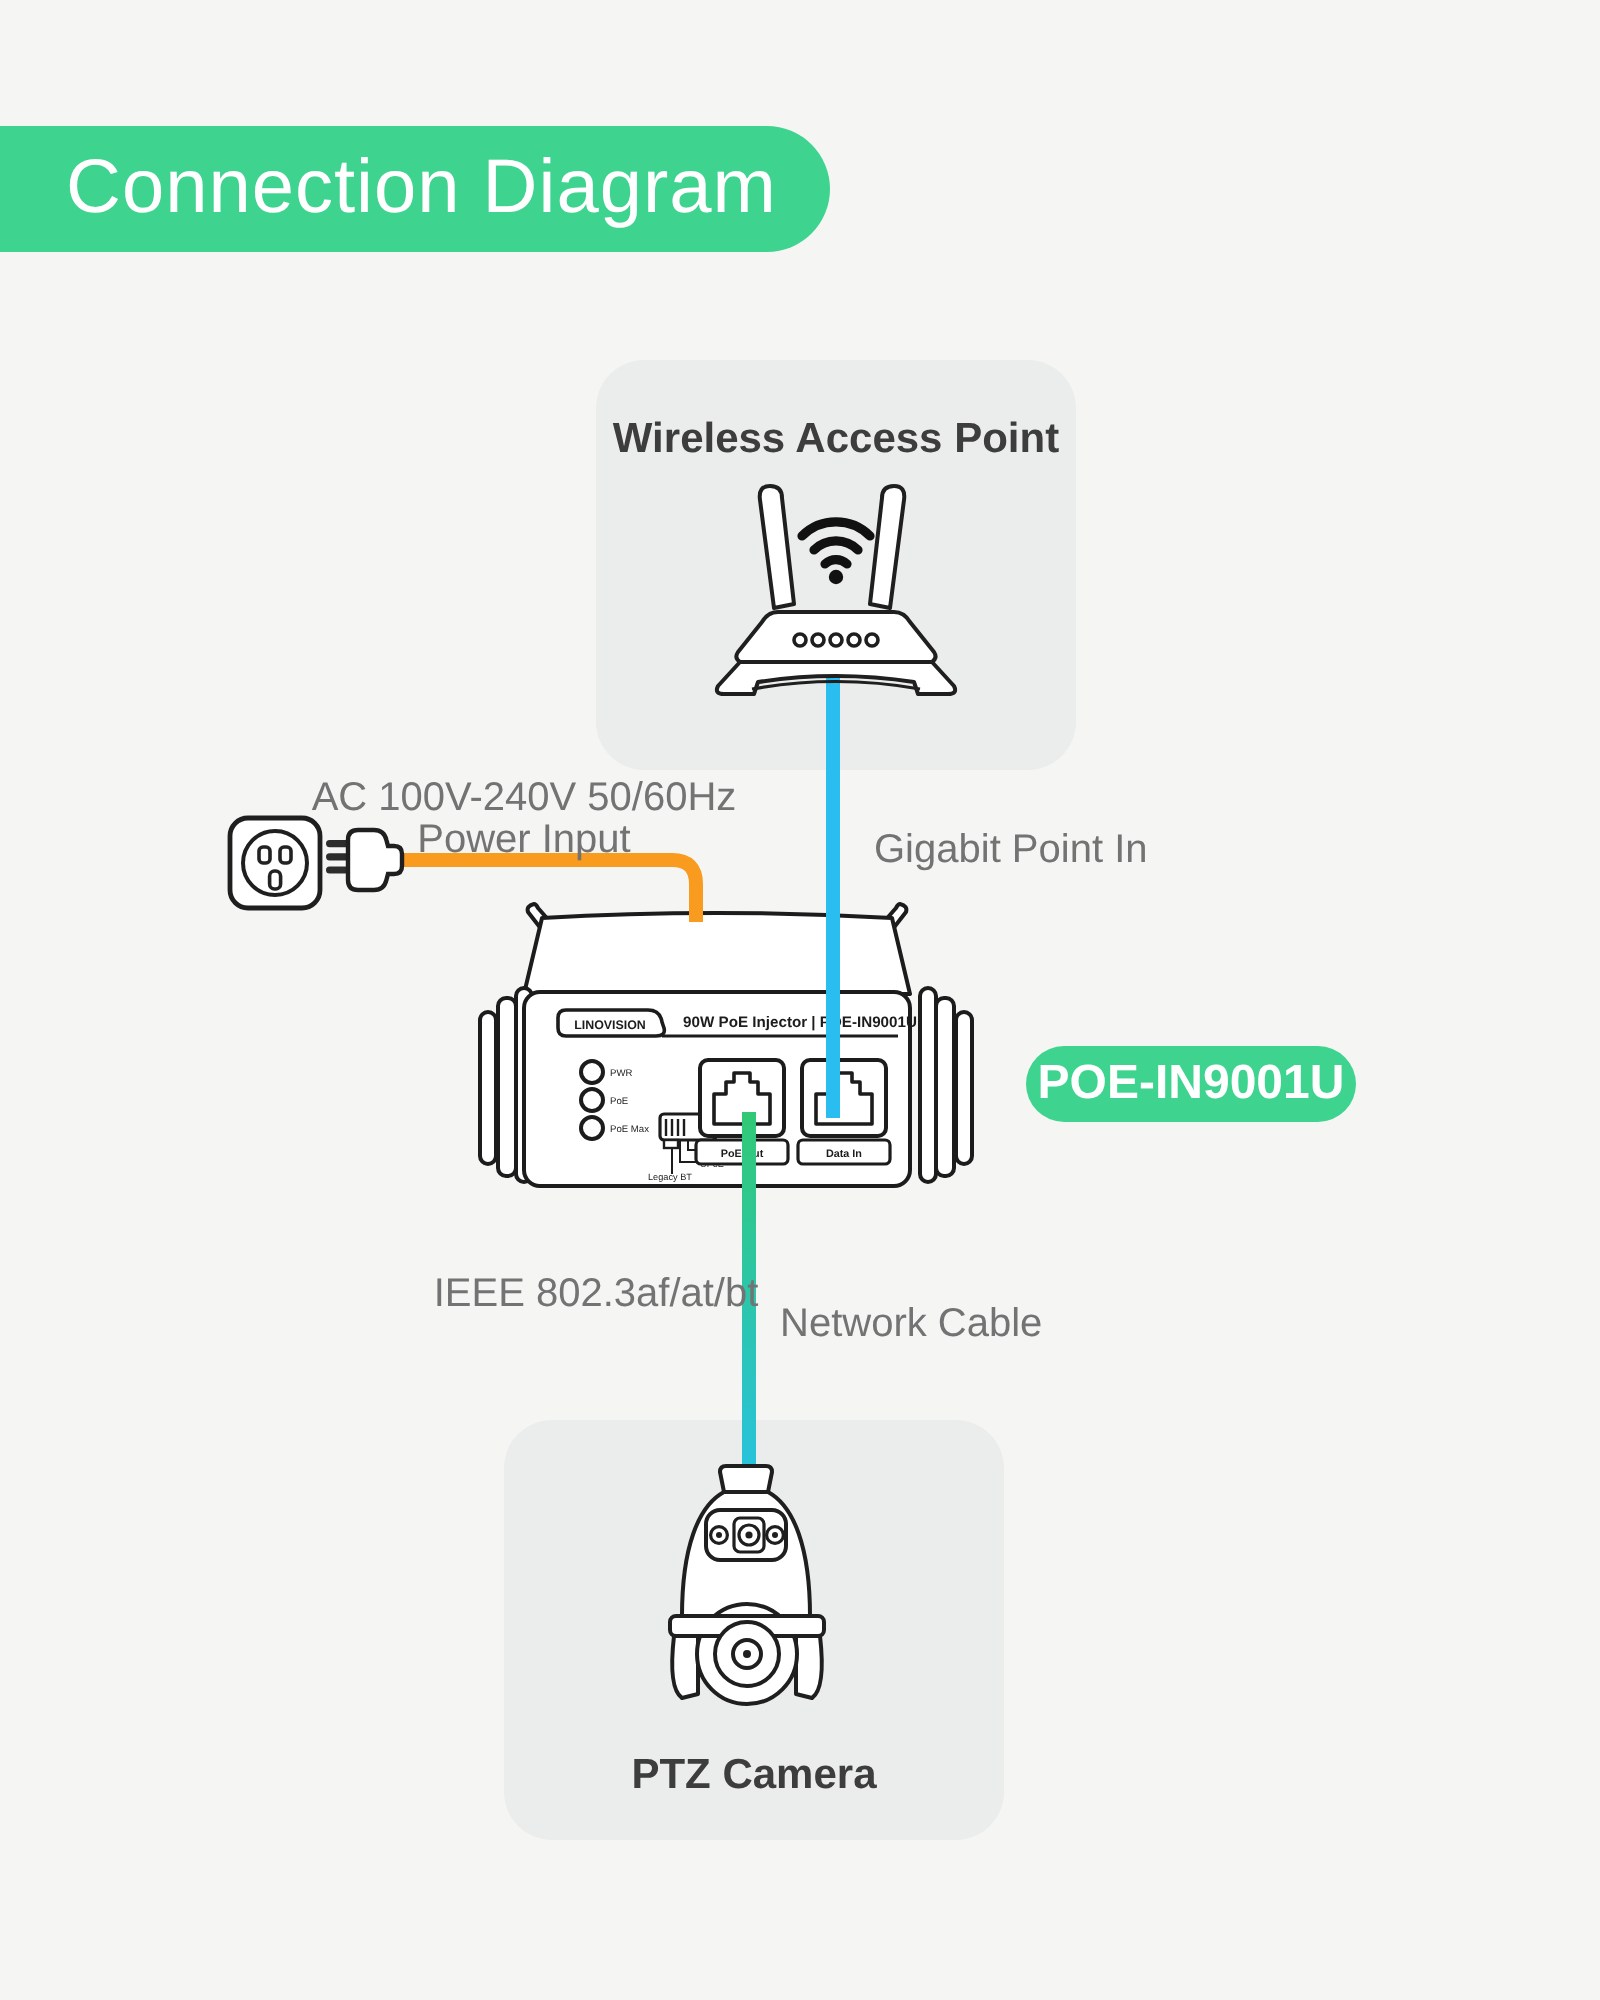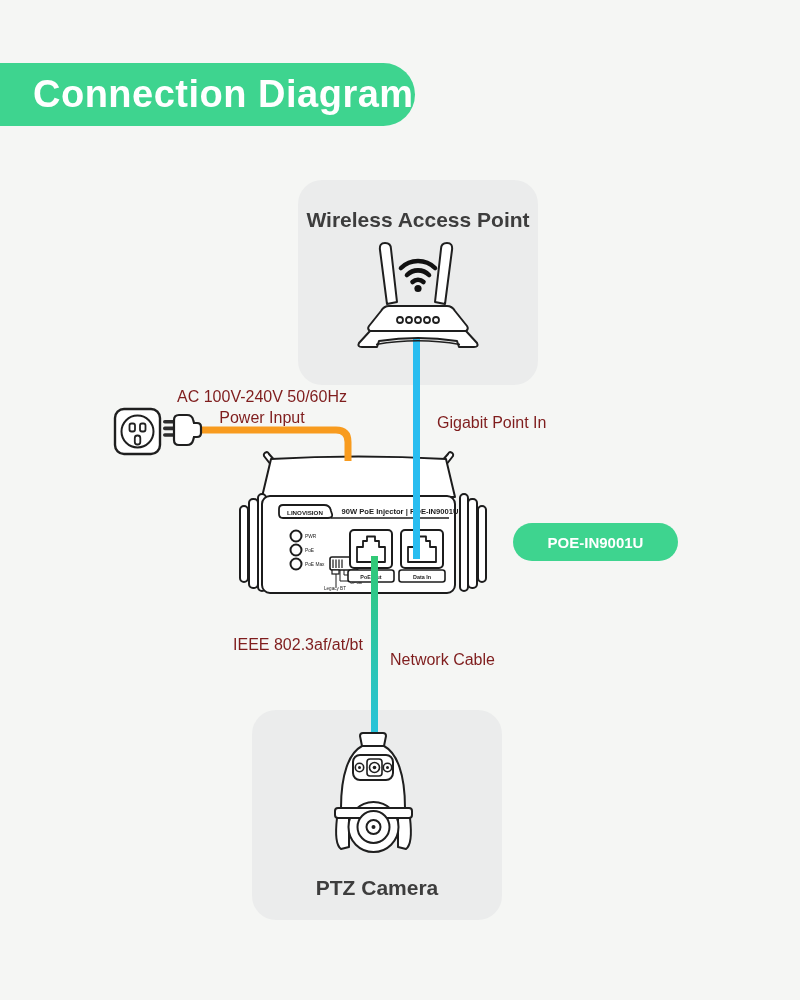--- a/index.html
+++ b/index.html
@@ -1,27 +1,27 @@
 <!DOCTYPE html>
 <html><head>
 <meta charset="utf-8">
 <style>
   html,body{margin:0;padding:0;}
   body{font-family:"Liberation Sans",sans-serif;background:#fff;}
   .stage{position:relative;width:800px;height:1000px;background:#f5f6f4;overflow:hidden;}
   .abs{position:absolute;}
   .banner{left:0;top:63px;width:415px;height:63px;background:#3ed48f;border-radius:0 33px 33px 0;
           display:flex;align-items:center;padding-left:33px;box-sizing:border-box;z-index:6;}
-  .banner span{color:#fff;font-size:38px;font-weight:bold;letter-spacing:.5px;}
+  .banner span{color:#fff;font-size:38px;font-weight:normal;letter-spacing:.5px;}
   .card{background:#ebecec;border-radius:24px;z-index:0;}
   .card-title{font-size:21px;font-weight:bold;color:#3d3d3d;text-align:center;z-index:5;}
-  .gray-label{font-size:16px;color:#7f1d1d;z-index:5;white-space:nowrap;}
+  .gray-label{font-size:20px;color:#737373;z-index:5;white-space:nowrap;}
   .center-text{text-align:center;}
   .badge{left:513px;top:523px;width:165px;height:38px;background:#3ed48f;border-radius:19px;
-         color:#fff;font-size:15px;font-weight:bold;display:flex;align-items:center;justify-content:center;z-index:6;}
+         color:#fff;font-size:24px;font-weight:bold;display:flex;align-items:center;justify-content:center;z-index:6;}
   svg{display:block;}
   svg text{font-family:"Liberation Sans",sans-serif;fill:#1c1c1c;}.z2{z-index:2}.z3{z-index:3}.z4{z-index:4}
 </style>
 </head>
 <body>
 
 <div class="stage">
 
   <div class="abs banner">
     <span>Connection Diagram</span>

